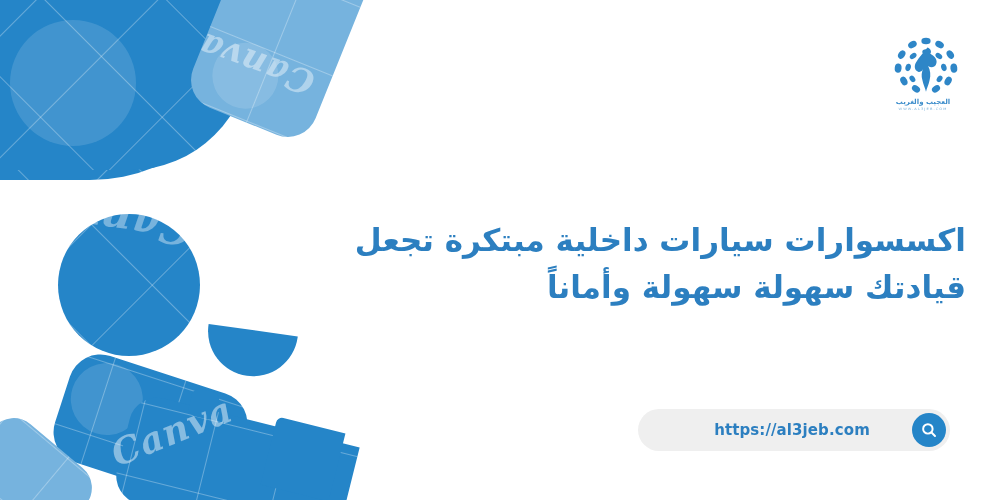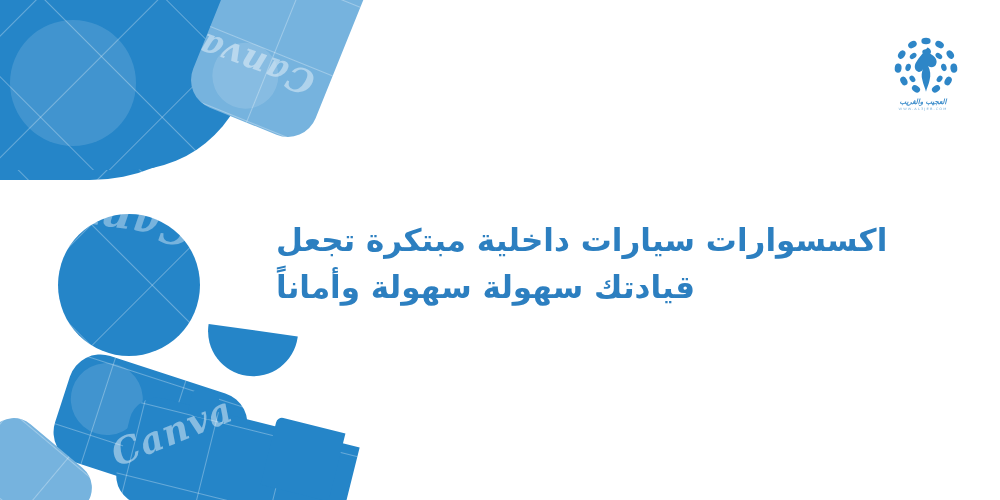--- a/index.html
+++ b/index.html
@@ -177,37 +177,36 @@
   }
   .logo-mark { display: block; }
   .logo-word {
     margin-top: 2px;
     font-size: 7px;
     font-weight: 700;
     color: #3C8DCB;
     letter-spacing: 0.5px;
     line-height: 1.25;
     direction: rtl;
-    font-style: italic;
   }
   .logo-sub {
     font-size: 3.6px;
     color: #7FB4DA;
     letter-spacing: 1.1px;
     direction: ltr;
     transform: scaleY(0.9);
   }
 
   
   .headline {
     position: absolute;
     right: 34px;
     top: 196px;
     width: 690px;
-    text-align: left;
+    text-align: right;
     direction: rtl;
     color: #2C7FC0;
     font-size: 31px;
     font-weight: 700;
     line-height: 1.52;
     letter-spacing: 0;
   }
   .headline .ln { display: block; }
 
   
@@ -334,14 +333,23 @@
     </svg>
     <div class="logo-word">العجيب والغريب</div>
     <div class="logo-sub">WWW.AL3JEB.COM</div>
   </div>
 
   <h1 class="headline">
     <span class="ln">اكسسوارات سيارات داخلية مبتكرة تجعل</span>
     <span class="ln">قيادتك سهولة سهولة وأماناً</span>
   </h1>
 
+  <div class="urlbar">
+    <span class="urlbar-text">https://al3jeb.com</span>
+    <button class="search-btn">
+      <svg width="18" height="18" viewBox="0 0 24 24" fill="none" stroke="#FFFFFF" stroke-width="2.6" stroke-linecap="round">
+        <circle cx="10.5" cy="10.5" r="6.3"></circle>
+        <line x1="15.4" y1="15.4" x2="20" y2="20"></line>
+      </svg>
+    </button>
+  </div>
 
 </div>
 
 </body></html>

